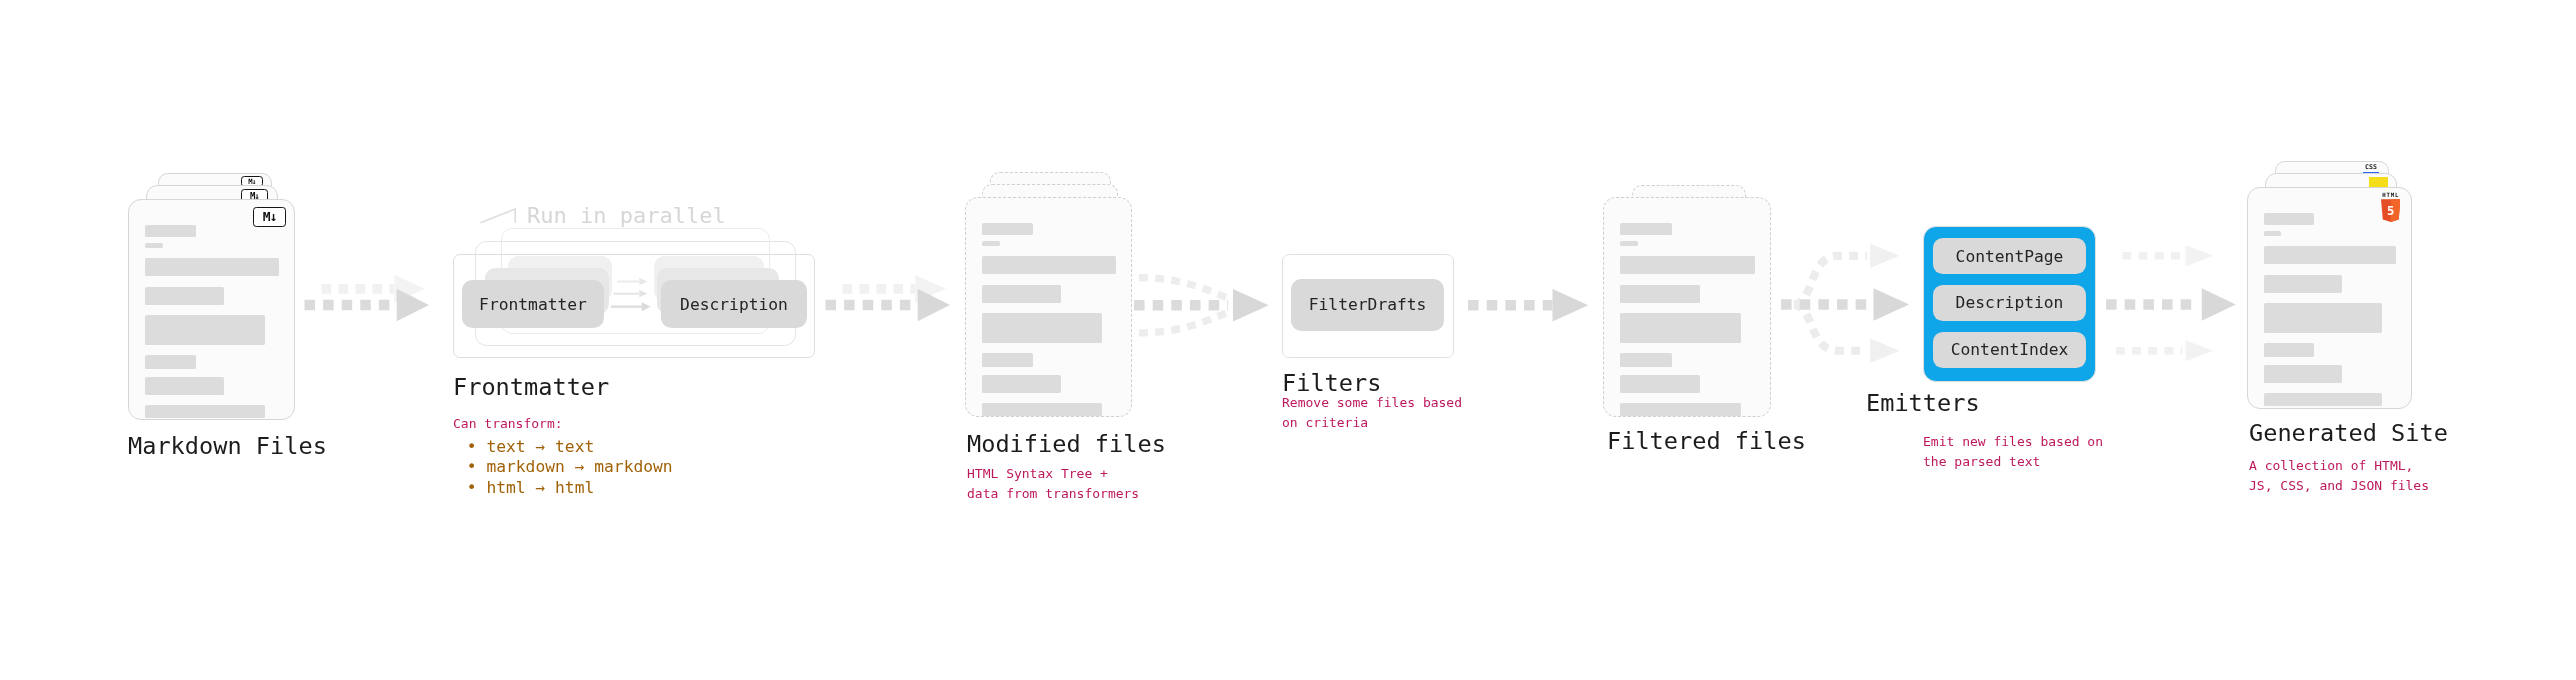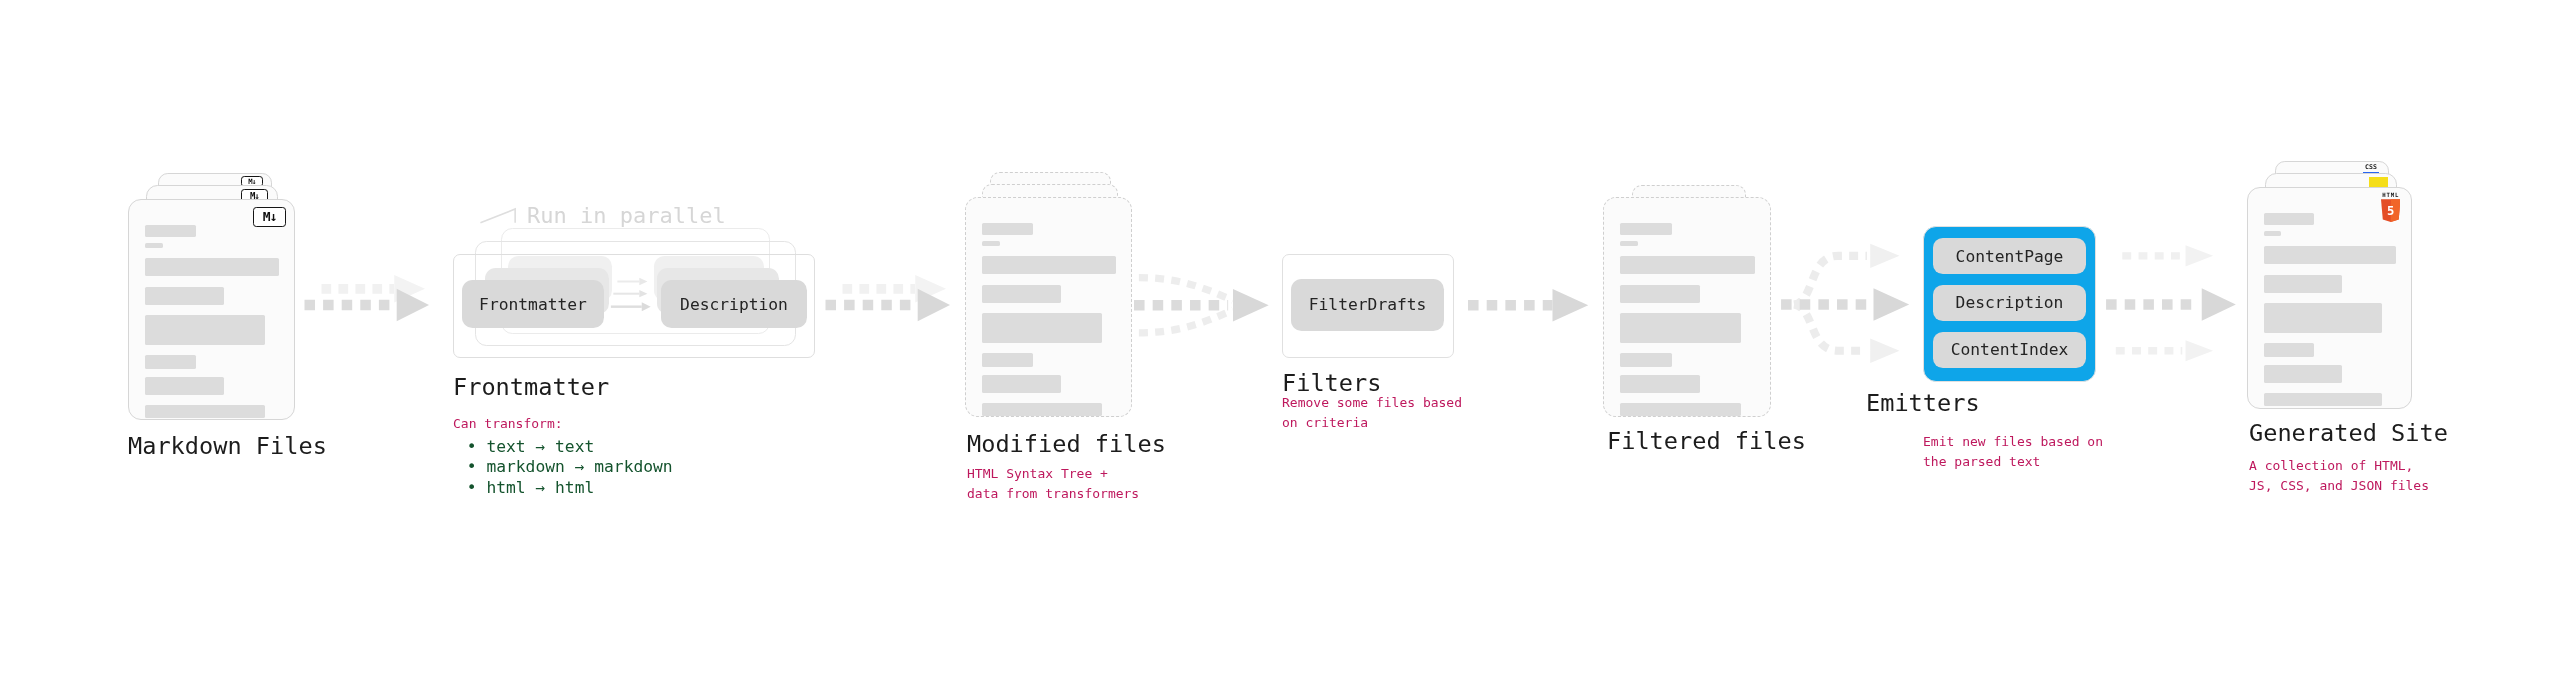--- a/index.html
+++ b/index.html
@@ -21,21 +21,21 @@
   .bar.b7{width:59%;height:18px;margin-top:8.1px}
   .bar.b8{width:89%;height:13px;margin-top:9.8px}
   .md-badge{position:absolute;background:#ffffff;border:1.6px solid #151515;border-radius:3.3px;
     font-weight:bold;display:flex;align-items:center;justify-content:center;color:#111;letter-spacing:-0.8px}
   .frame{position:absolute;border:1.6px solid #e0e0e0;border-radius:7px;background:transparent}
   .pill{position:absolute;background:#d9d9d9;border-radius:10.6px;display:flex;align-items:center;
     justify-content:center;font-size:16.3px;color:#242424;white-space:nowrap}
   .ghost{position:absolute;border-radius:10.6px}
   .node-label{position:absolute;font-size:23.6px;line-height:25px;color:#1c1c1c;white-space:nowrap}
   .node-desc{position:absolute;font-size:13px;line-height:19.5px;color:#be185d;white-space:nowrap}
-  .bullets{position:absolute;font-size:16.3px;line-height:20.3px;color:#14532d;white-space:nowrap}
+  .bullets{position:absolute;font-size:16.3px;line-height:20.3px;color:#a16207;white-space:nowrap}
   .bullets .bline{padding-left:9.8px}
   .bullets .bline::before{content:"• ";}
   .annotation{position:absolute;font-size:22px;color:#d6d6d6;white-space:nowrap}
   .svg-abs{position:absolute}
   .css-badge{position:absolute;top:2.4px;right:7.3px;width:19.5px;text-align:center}
   .css-badge .css-txt{font-size:6.5px;font-weight:bold;line-height:6.5px;color:#161616}
   .css-badge .css-bar{width:16.3px;height:3.3px;margin:0.8px auto 0 auto}
   .js-badge{position:absolute;top:3.3px;right:8.1px;width:18.7px;height:14.6px}
   .html5-badge{position:absolute;top:4.1px;right:9.8px;width:21px;text-align:center}
   .html5-badge .h5-txt{font-size:5.7px;font-weight:bold;letter-spacing:0.8px;line-height:6.5px;color:#161616}

